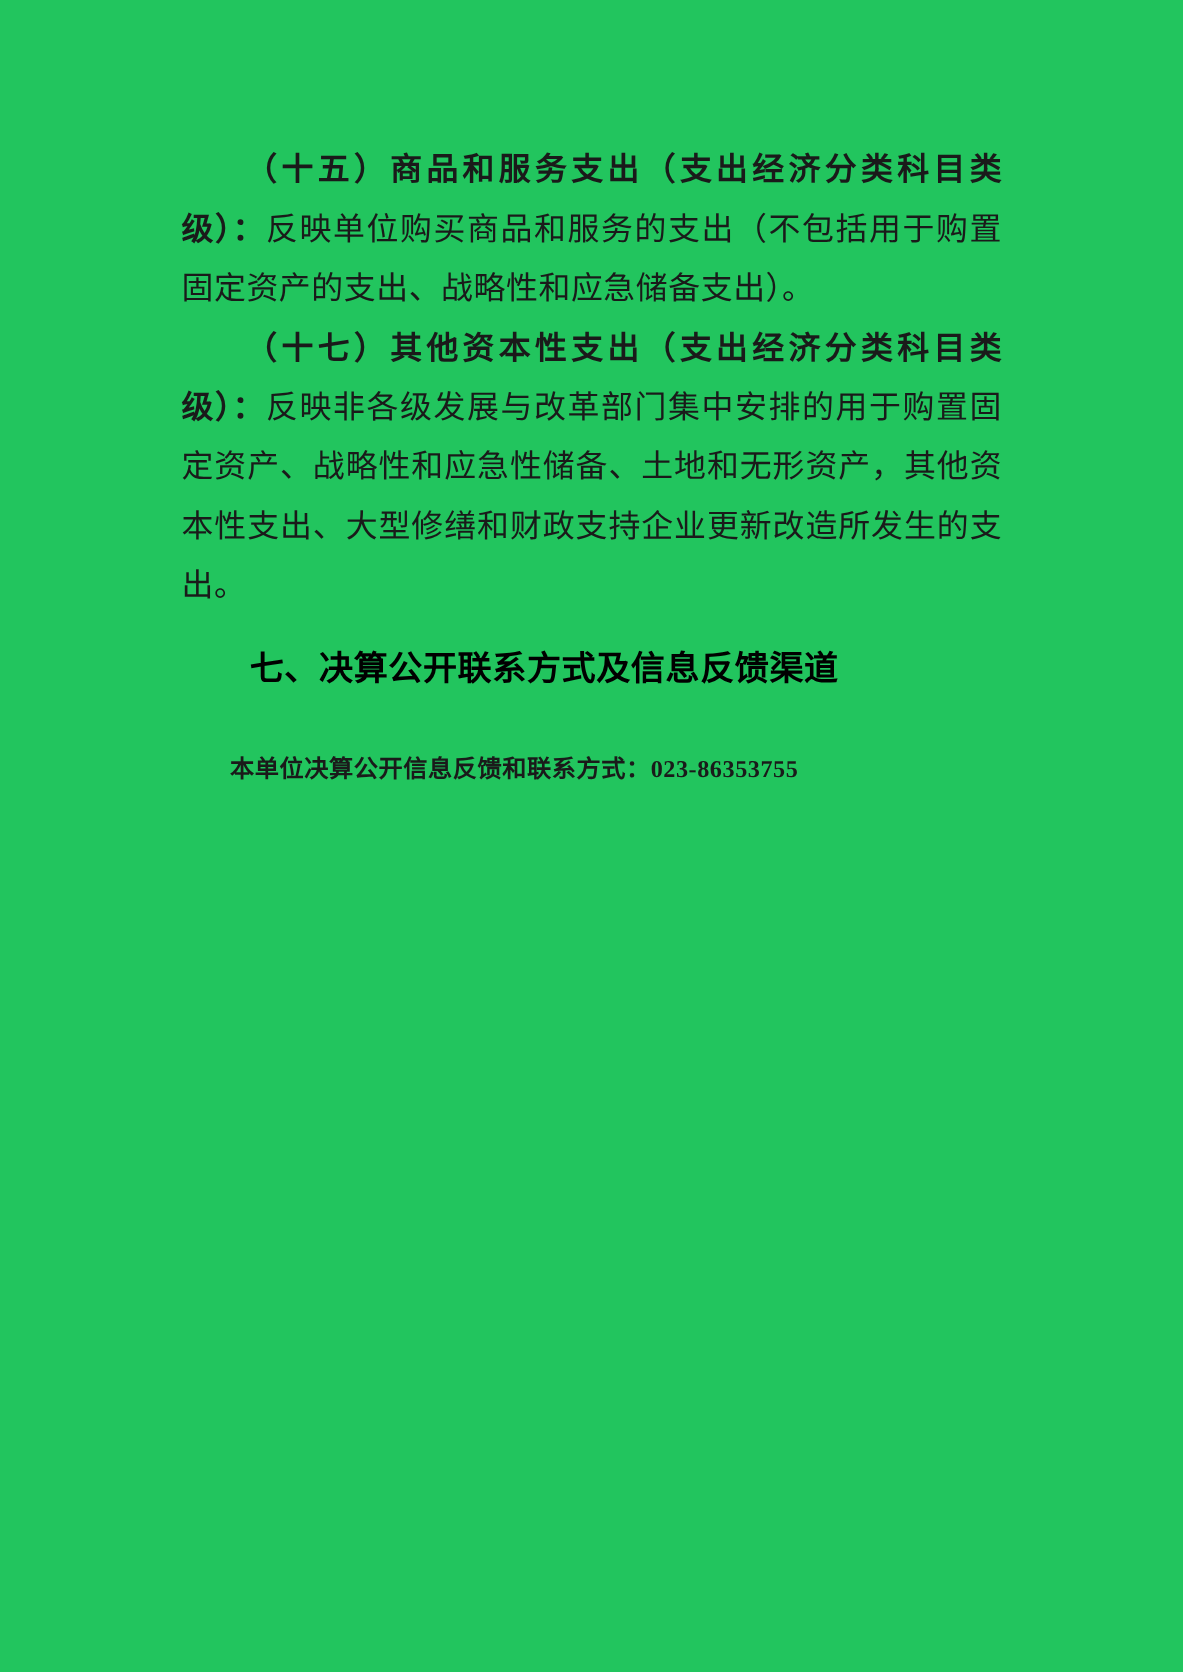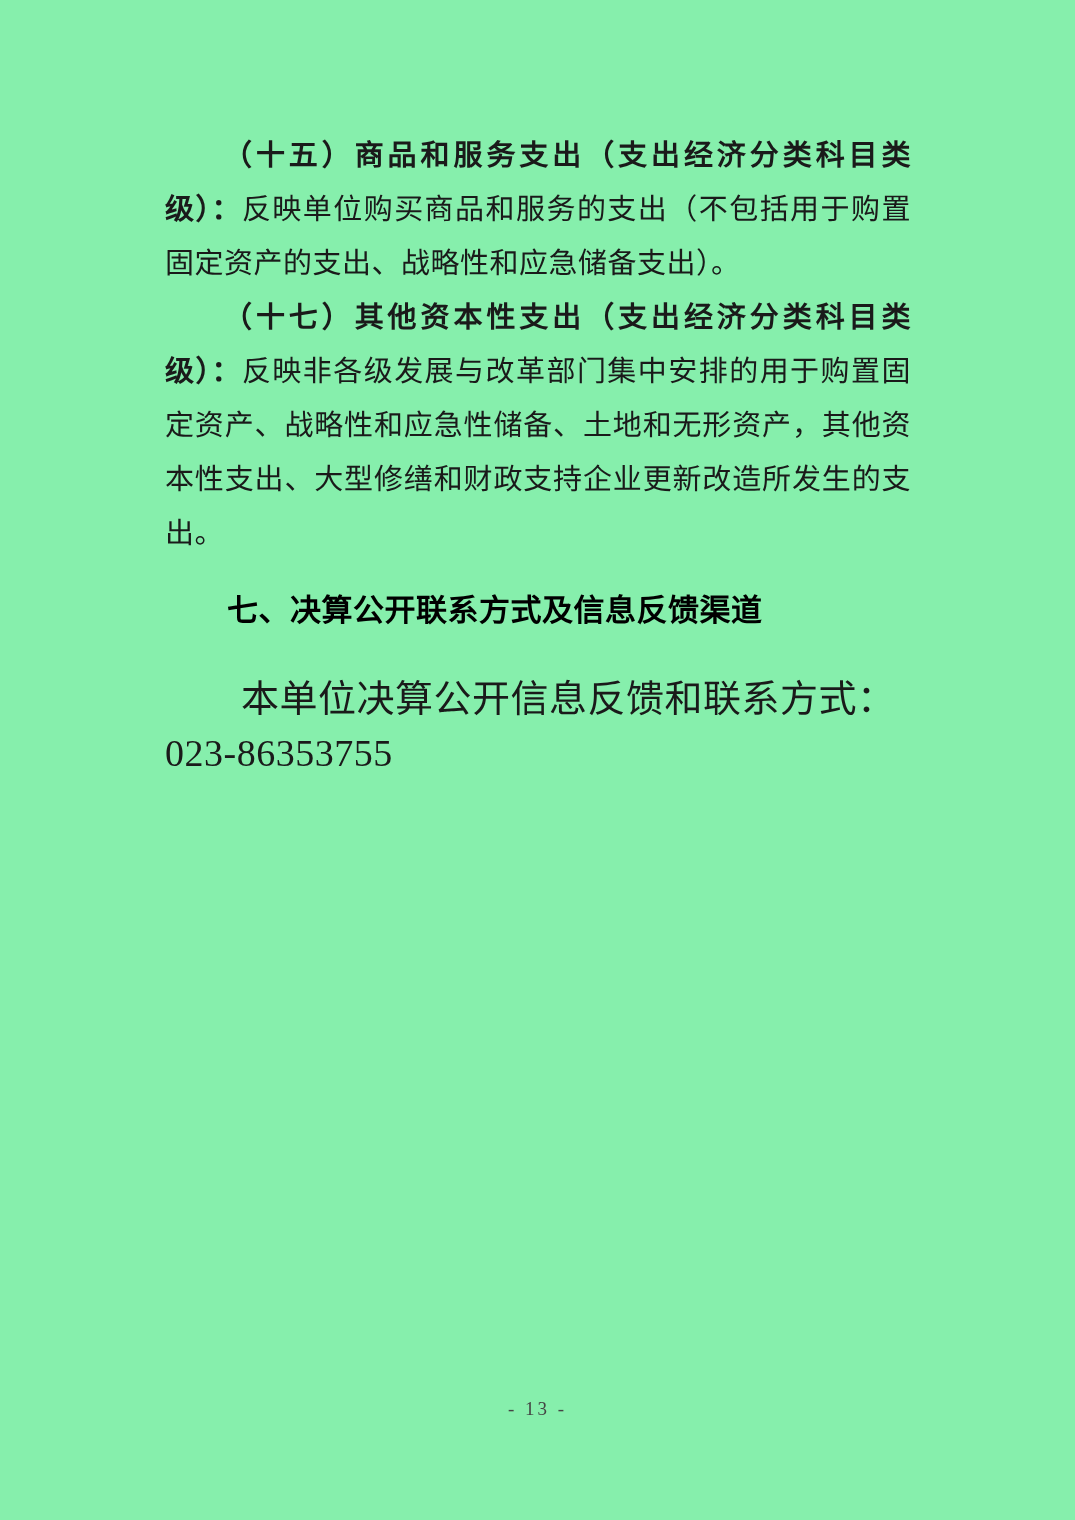--- a/index.html
+++ b/index.html
@@ -5,21 +5,21 @@
   html, body {
     margin: 0;
     padding: 0;
     background: #ffffff;
   }
   .page {
     position: relative;
     width: 1075px;
     height: 1520px;
     margin: 0 auto;
-    background: #86efac;
+    background: #22c55e;
     overflow: hidden;
     font-family: "Liberation Serif", "DejaVu Serif", serif;
     color: #1a1a1a;
   }
   .content {
     position: absolute;
     top: 128px;
     left: 165px;
     width: 746px;
   }
@@ -31,35 +31,36 @@
     text-justify: inter-ideograph;
     text-indent: 2em;
     letter-spacing: 0.5px;
     color: #1a1a1a;
   }
   .body-para .lead {
     font-weight: bold;
   }
   .section-heading {
     margin: 24px 0 0 0;
-    font-family: Liberation Sans, sans-serif;
+    font-family: Liberation Mono, monospace;
     font-size: 31px;
     line-height: 54px;
     font-weight: bold;
     text-indent: 2em;
     letter-spacing: 0.5px;
     color: #000000;
   }
   .contact-para {
     margin: 34px 0 0 0;
-    font-size: 38px;
+    font-size: 22px;
     line-height: 54px;
     text-indent: 2em;
     letter-spacing: 0.5px;
     color: #1a1a1a;
+    font-weight: bold;
   }
   .footer {
     position: absolute;
     top: 1398px;
     left: 0;
     width: 100%;
     text-align: center;
     font-family: "Liberation Serif", "DejaVu Serif", serif;
     font-size: 19px;
     letter-spacing: 3px;
@@ -76,14 +77,13 @@
 
 
     <p class="body-para"><span class="lead">（十七）其他资本性支出（支出经济分类科目类级）：</span><span>反映非各级发展与改革部门集中安排的用于购置固定资产、战略性和应急性储备、土地和无形资产，其他资本性支出、大型修缮和财政支持企业更新改造所发生的支出。</span></p>
 
     <h2 class="section-heading">七、决算公开联系方式及信息反馈渠道</h2>
 
     <p class="contact-para">本单位决算公开信息反馈和联系方式：023-86353755</p>
 
   </div>
 
-  <div class="footer">- 13 -</div>
 </div>
 
 </body></html>

